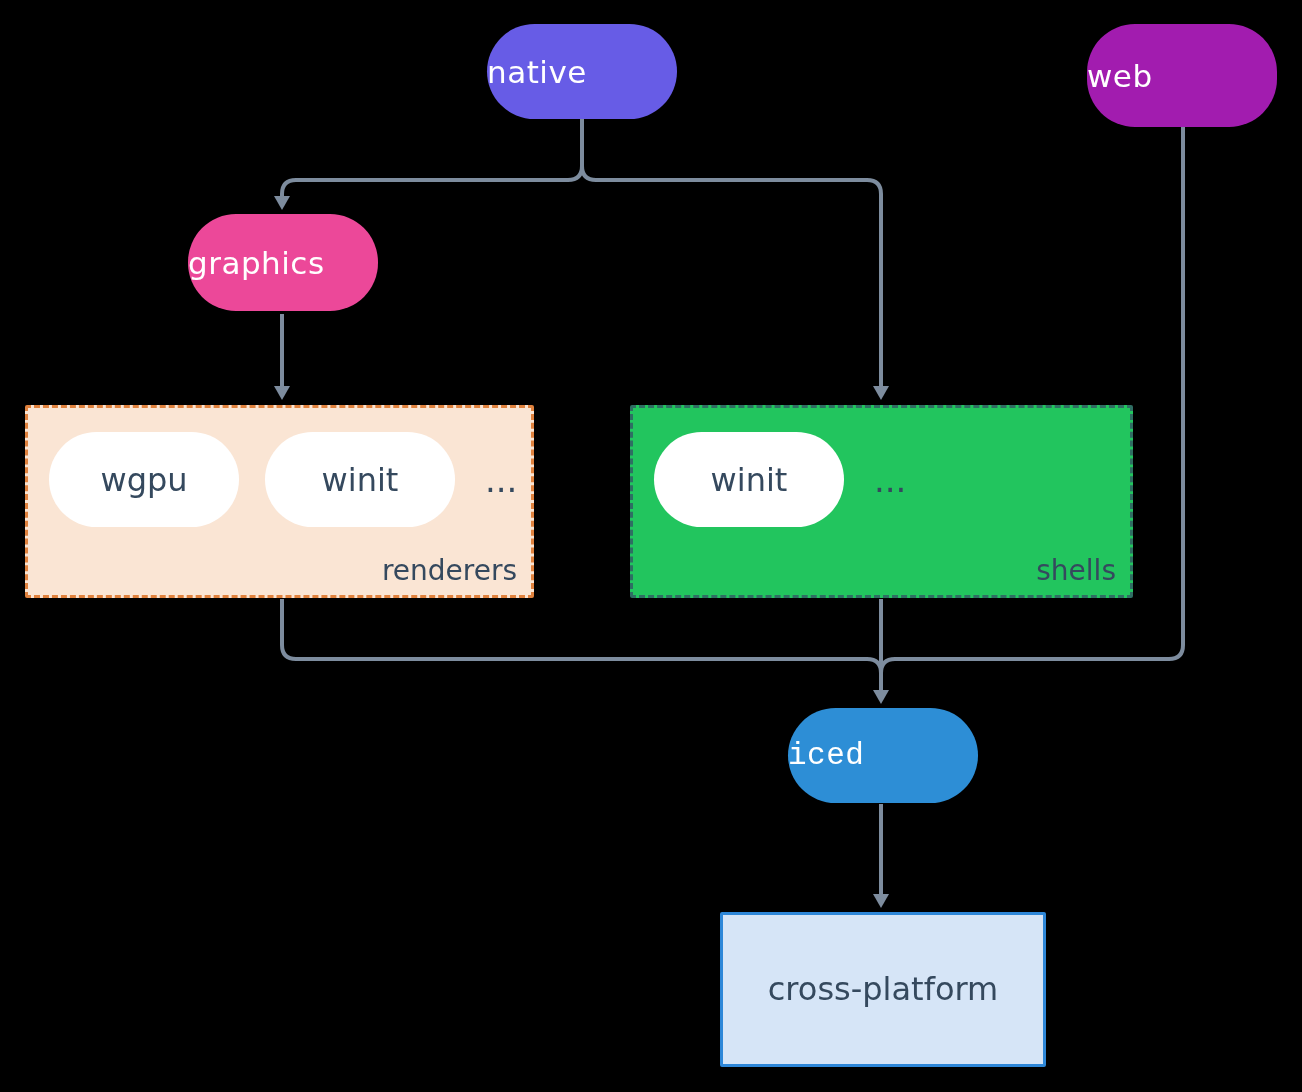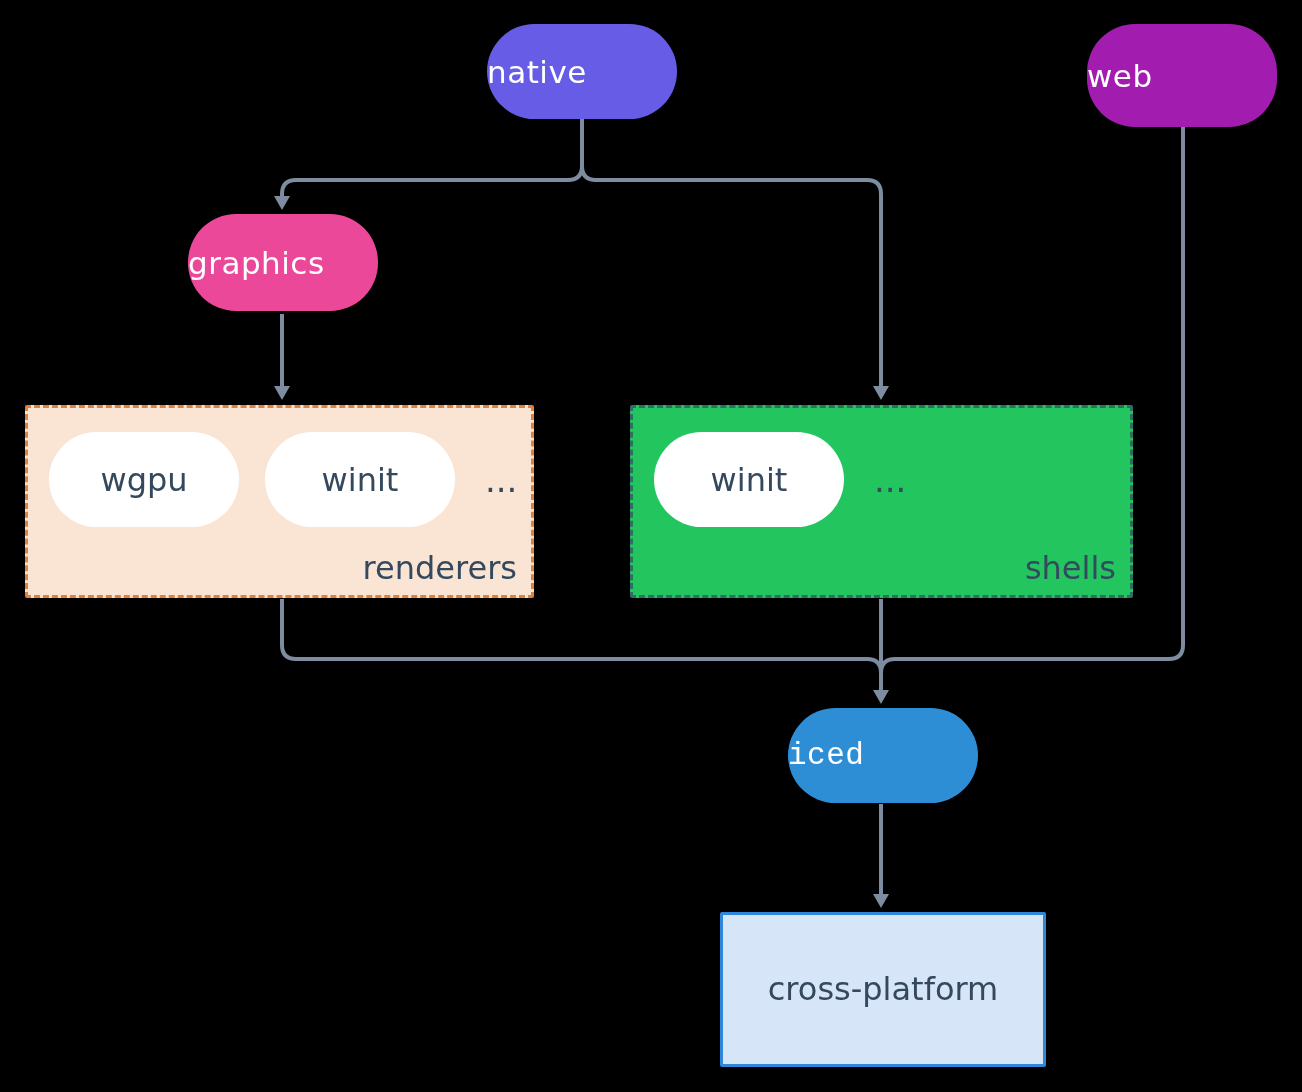--- a/index.html
+++ b/index.html
@@ -73,21 +73,21 @@
   }
   .ellipsis {
     font-size: 34px;
     color: #35495E;
     margin-left: 4px;
   }
   .group-label {
     position: absolute;
     right: 14px;
     bottom: 8px;
-    font-size: 32px;
+    font-size: 28px;
     color: #35495E;
   }
   .app-box {
     position: absolute;
     left: 720px; top: 912px;
     width: 326px; height: 155px;
     box-sizing: border-box;
     background: #D6E5F7;
     border: 3px solid #2E87D8;
     border-radius: 2px;

